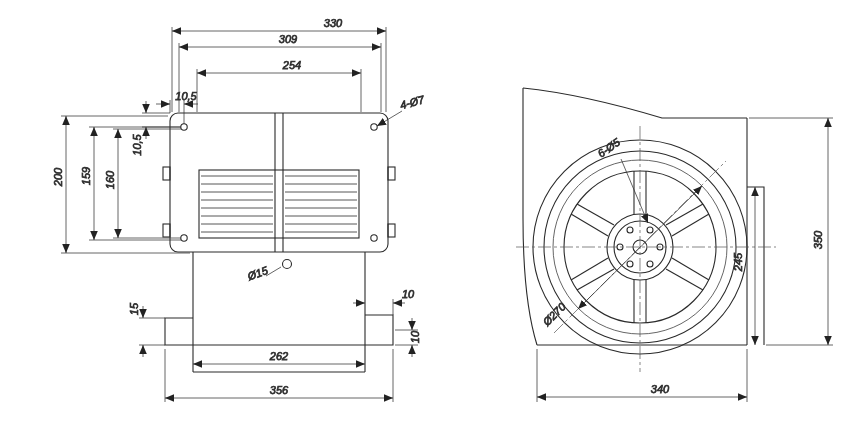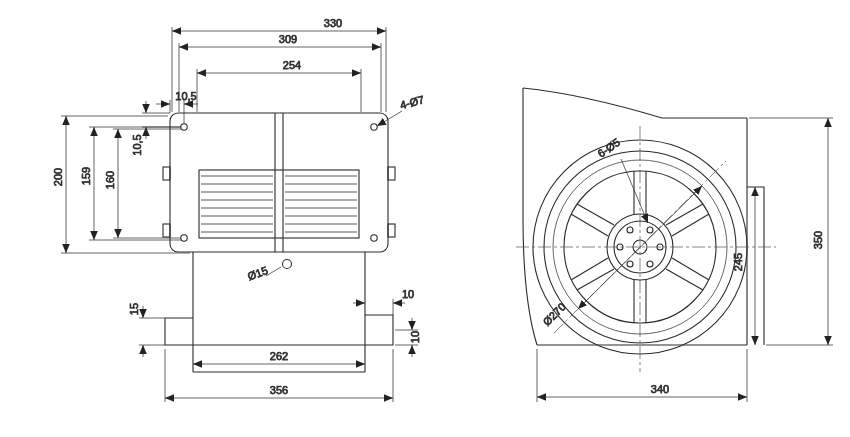--- a/index.html
+++ b/index.html
@@ -1,16 +1,16 @@
 <!DOCTYPE html>
 <html><head>
 <meta charset="utf-8">
 <style>
   html,body{margin:0;padding:0;background:#ffffff;}
-  .page{width:850px;height:437px;background:#ffffff;position:relative;overflow:hidden;}
+  .page{width:850px;height:437px;background:#ffffff;position:relative;overflow:hidden;font-style:italic;}
   svg{display:block;}
   .ln{stroke:#2b2b2b;fill:none;stroke-width:1.1;}
   .th{stroke:#333333;fill:none;stroke-width:.75;}
   .cl{stroke:#555555;fill:none;stroke-width:.7;stroke-dasharray:13 3 3 3;}
   text{font-family:"Liberation Sans","DejaVu Sans",sans-serif;font-size:11px;fill:#141414;text-anchor:middle;}
   text.ta-s{text-anchor:start;}
 </style>
 </head>
 <body>
 

